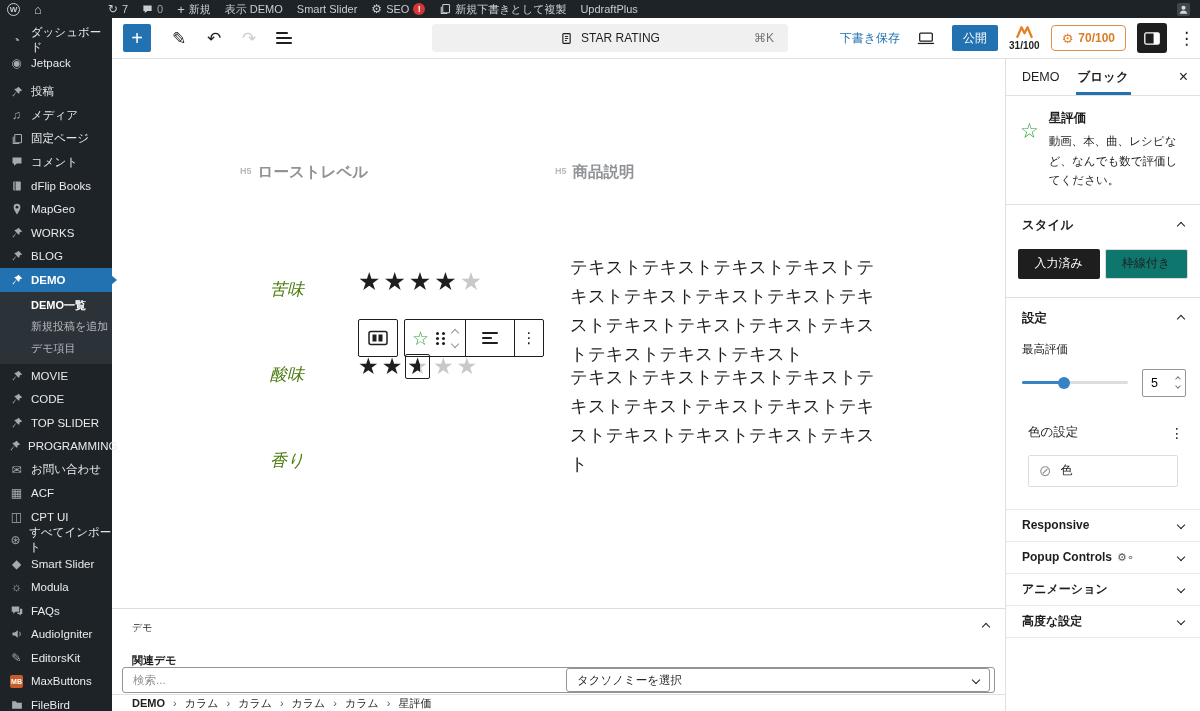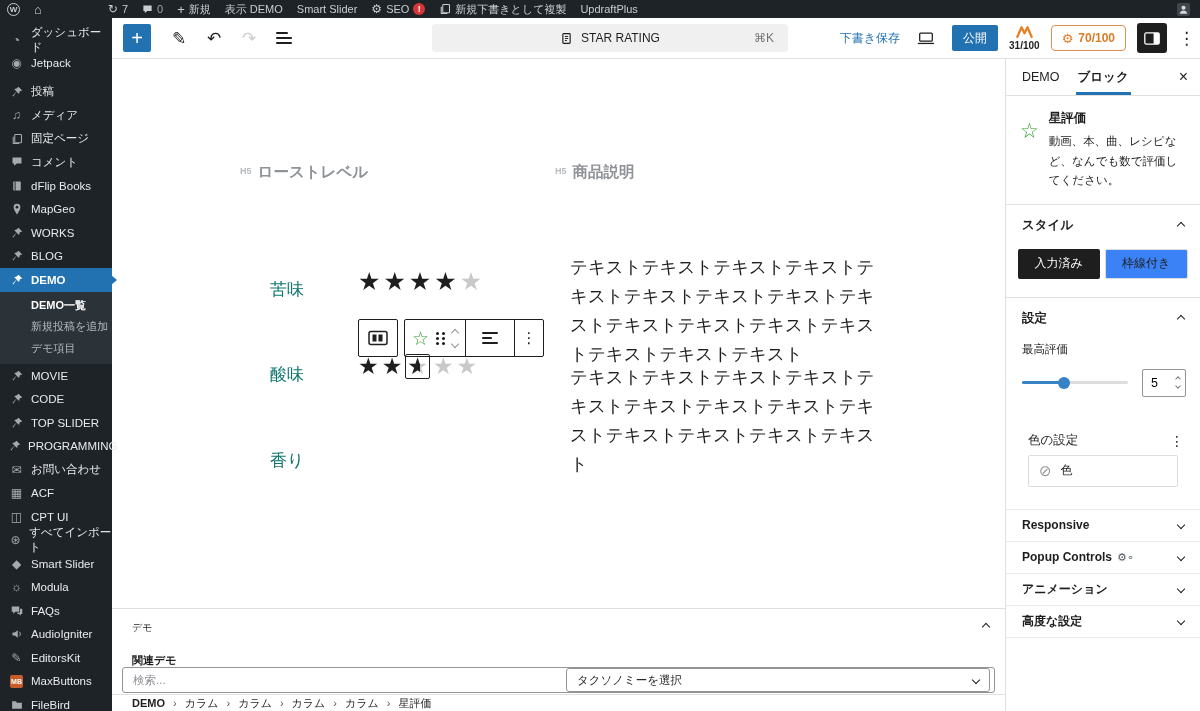--- a/index.html
+++ b/index.html
@@ -61,21 +61,21 @@
                 font-weight:bold; font-size:12px; display:flex; align-items:center; gap:5px; cursor:pointer; }
   .gear-or { color:#e07c28; font-size:13px; font-weight:normal; }
   .togglebtn { width:30px; height:30px; background:#1e1e1e; border-radius:3px; display:flex;
                align-items:center; justify-content:center; cursor:pointer; }
   .kebab { font-size:17px; color:#1e1e1e; width:14px; text-align:center; cursor:pointer; }
 
   
   #content { position:absolute; left:112px; top:59px; width:893px; bottom:0; background:#fff; overflow:hidden; z-index:10; }
   .h5h { position:absolute; font-size:15.5px; font-weight:bold; color:#8f9296; white-space:nowrap; }
   .h5tag { font-size:9px; color:#b7babd; margin-right:6px; position:relative; top:-3px; }
-  .rowlabel { position:absolute; font-size:17px; color:#0f766e; }
+  .rowlabel { position:absolute; font-size:17px; color:#4d7c0f;font-style:italic; }
   .stars { position:absolute; display:flex; align-items:center; gap:3px; font-size:25px; line-height:1; }
   .sf { color:#1e1e1e; } .se { color:#c9c9c9; }
   .halfwrap { position:relative; border:1.2px solid #1e1e1e; border-radius:2px; padding:0 1px; display:inline-flex; }
   .half-ov { position:absolute; left:1px; top:0; width:55%; overflow:hidden; color:#1e1e1e; }
   .para { position:absolute; left:458px; width:316px; font-size:17.5px; line-height:29px;
           word-break:break-all; color:#1e1e1e; }
 
   
   .btoolbar { position:absolute; left:246px; top:260px; display:flex; gap:6px; }
   .tb-single { width:40px; height:38px; border:1px solid #1e1e1e; border-radius:2px; background:#fff;
@@ -126,32 +126,32 @@
   .blockcard .gstar { font-size:21px; margin-top:10px; }
   .bc-title { font-size:12.5px; font-weight:bold; margin-bottom:5px; }
   .bc-desc { font-size:11.5px; line-height:1.7; }
   .sechead { display:flex; justify-content:space-between; align-items:center; height:42px; padding:0 16px;
              font-weight:bold; font-size:12.5px; cursor:pointer;font-family:Liberation Mono, monospace; }
   .secdiv { border-bottom:1px solid #e0e0e0; }
   .stylebtns { display:flex; gap:5px; padding:2px 12px 18px 12px; }
   .sbtn { flex:1; height:30px; display:flex; align-items:center; justify-content:center; font-size:12px;
           border-radius:2px; cursor:pointer; }
   .sbtn.filled { background:#1e1e1e; color:#fff; }
-  .sbtn.outline { background:#3b82f6; border:1px solid #dcdcde; }
+  .sbtn.outline { background:#0f766e; border:1px solid #dcdcde; }
   .ctl-label { padding:2px 16px 12px 16px; font-size:11.5px; }
   .sliderrow { display:flex; align-items:center; gap:14px; padding:0 14px 20px 16px; }
   .track { position:relative; flex:1; height:3px; background:#ddd; border-radius:2px; }
   .fill { width:40%; height:100%; background:#3582c4; border-radius:2px; }
   .thumb { position:absolute; left:40%; top:50%; transform:translate(-50%,-50%); width:12px; height:12px;
            border-radius:50%; background:#3582c4; }
   .numbox { width:44px; height:28px; border:1px solid #949494; border-radius:2px; display:flex; align-items:center; }
   .numbox input { width:22px; border:none; outline:none; font-size:12.5px; padding-left:8px; font-family:inherit; }
   .numstep { display:flex; flex-direction:column; gap:3px; margin-left:auto; margin-right:5px; }
   .numstep .chv { width:4px; height:4px; border-width:1.4px; border-color:#787c82; }
-  .colorhead { display:flex; justify-content:space-between; align-items:flex-end; height:32px; padding:0 16px 0 22px;
+  .colorhead { display:flex; justify-content:space-between; align-items:center; height:32px; padding:0 16px 0 22px;
                font-size:12.5px; }
   .colorbtn { margin:6px 16px 22px 22px; width:150px; height:32px; border:1px solid #ddd; border-radius:2px;
               display:flex; align-items:center; gap:9px; padding-left:10px; font-size:12px; cursor:pointer; }
   .nocolor { color:#949494; font-size:15px; line-height:1; }
   .collap { height:33px; display:flex; justify-content:space-between; align-items:center; padding:13px 16px;
             border-bottom:1px solid #e9e9e9; border-top:1px solid #e9e9e9; margin-top:-1px;
             font-weight:bold; font-size:12px; cursor:pointer; }
   .mini-gear { font-weight:normal; font-size:11px; color:#50575e; margin-left:5px; }
 </style>
 </head>

